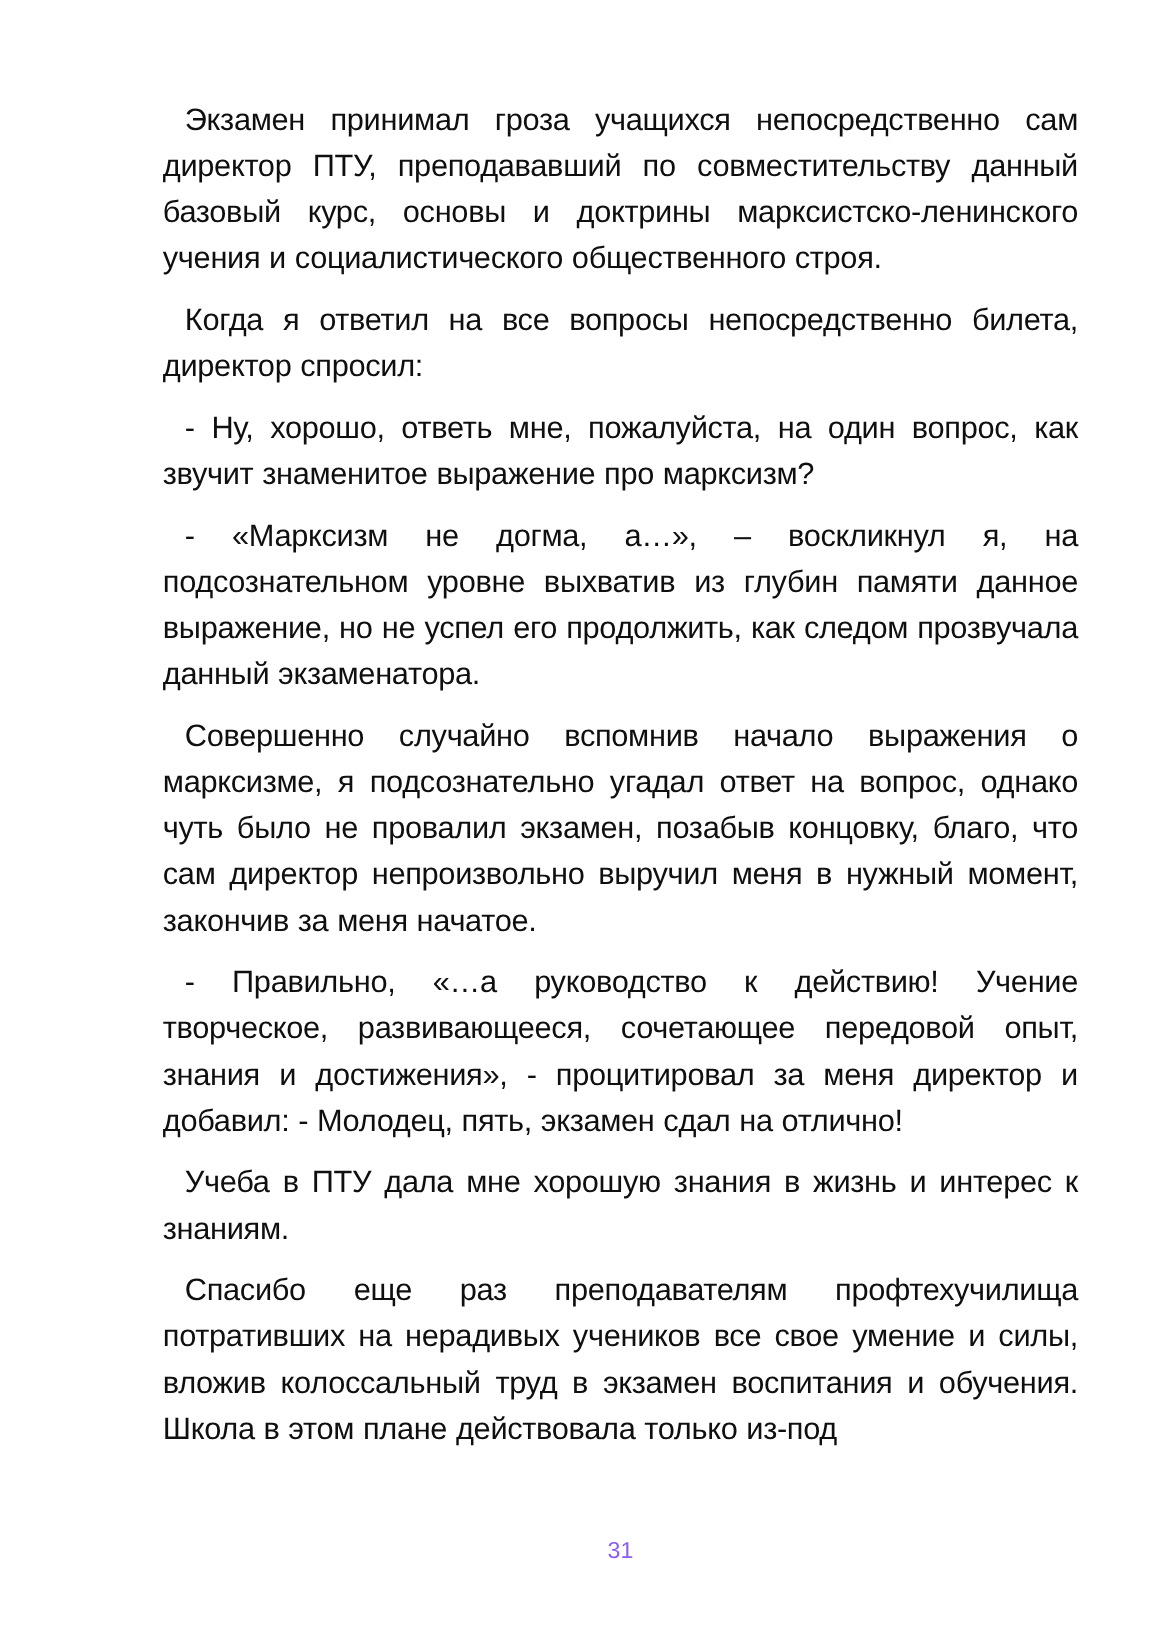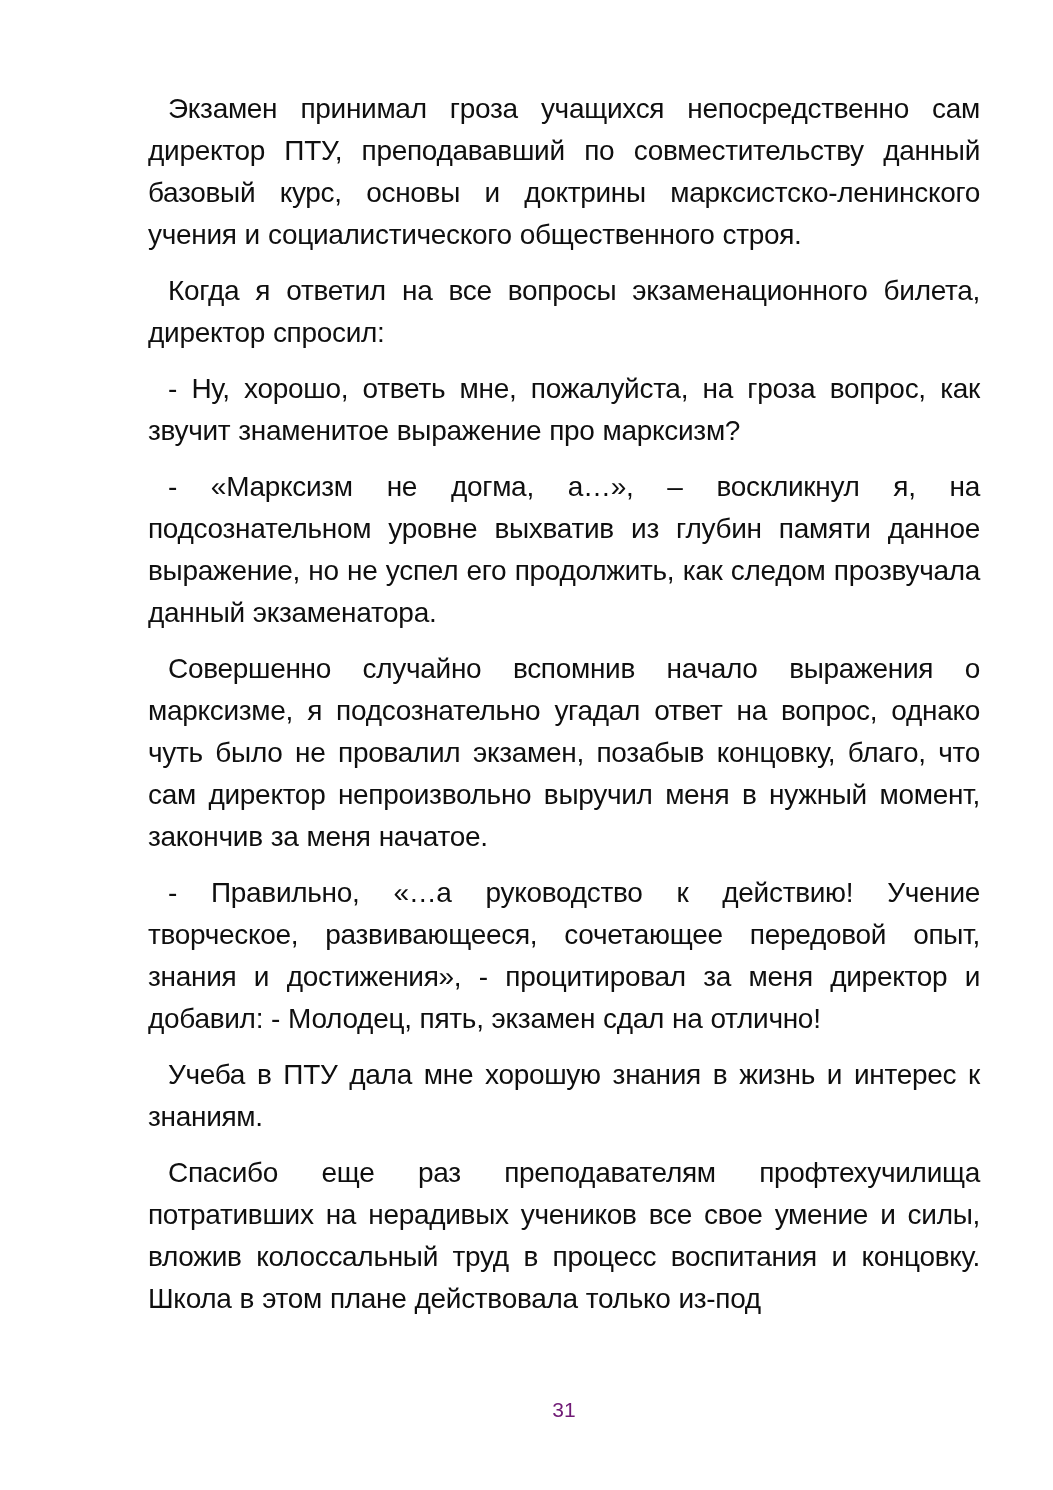--- a/index.html
+++ b/index.html
@@ -33,31 +33,31 @@
     word-spacing: 0.5px;
   }
   .page-number {
     position: absolute;
     left: 148px;
     width: 832px;
     top: 1396px;
     text-align: center;
     font-size: 21px;
     line-height: 28px;
-    color: #701a75;
+    color: #8b5cf6;
   }
 </style>
 </head>
 <body>
 
 <div class="page">
   <div class="text-block">
     <p>Экзамен принимал гроза учащихся непосредственно сам директор ПТУ, преподававший по совместительству данный базовый курс, основы и доктрины марксистско-ленинского учения и социалистического общественного строя.</p>
-    <p>Когда я ответил на все вопросы экзаменационного билета, директор спросил:</p>
-    <p>- Ну, хорошо, ответь мне, пожалуйста, на гроза вопрос, как звучит знаменитое выражение про марксизм?</p>
+    <p>Когда я ответил на все вопросы непосредственно билета, директор спросил:</p>
+    <p>- Ну, хорошо, ответь мне, пожалуйста, на один вопрос, как звучит знаменитое выражение про марксизм?</p>
     <p>- «Марксизм не догма, а…», – воскликнул я, на подсознательном уровне выхватив из глубин памяти данное выражение, но не успел его продолжить, как следом прозвучала данный экзаменатора.</p>
     <p>Совершенно случайно вспомнив начало выражения о марксизме, я подсознательно угадал ответ на вопрос, однако чуть было не провалил экзамен, позабыв концовку, благо, что сам директор непроизвольно выручил меня в нужный момент, закончив за меня начатое.</p>
     <p>- Правильно, «…а руководство к действию! Учение творческое, развивающееся, сочетающее передовой опыт, знания и достижения», - процитировал за меня директор и добавил: - Молодец, пять, экзамен сдал на отлично!</p>
     <p>Учеба в ПТУ дала мне хорошую знания в жизнь и интерес к знаниям.</p>
-    <p>Спасибо еще раз преподавателям профтехучилища потративших на нерадивых учеников все свое умение и силы, вложив колоссальный труд в процесс воспитания и концовку. Школа в этом плане действовала только из-под</p>
+    <p>Спасибо еще раз преподавателям профтехучилища потративших на нерадивых учеников все свое умение и силы, вложив колоссальный труд в экзамен воспитания и обучения. Школа в этом плане действовала только из-под</p>
   </div>
   <div class="page-number">31</div>
 </div>
 
 </body></html>

